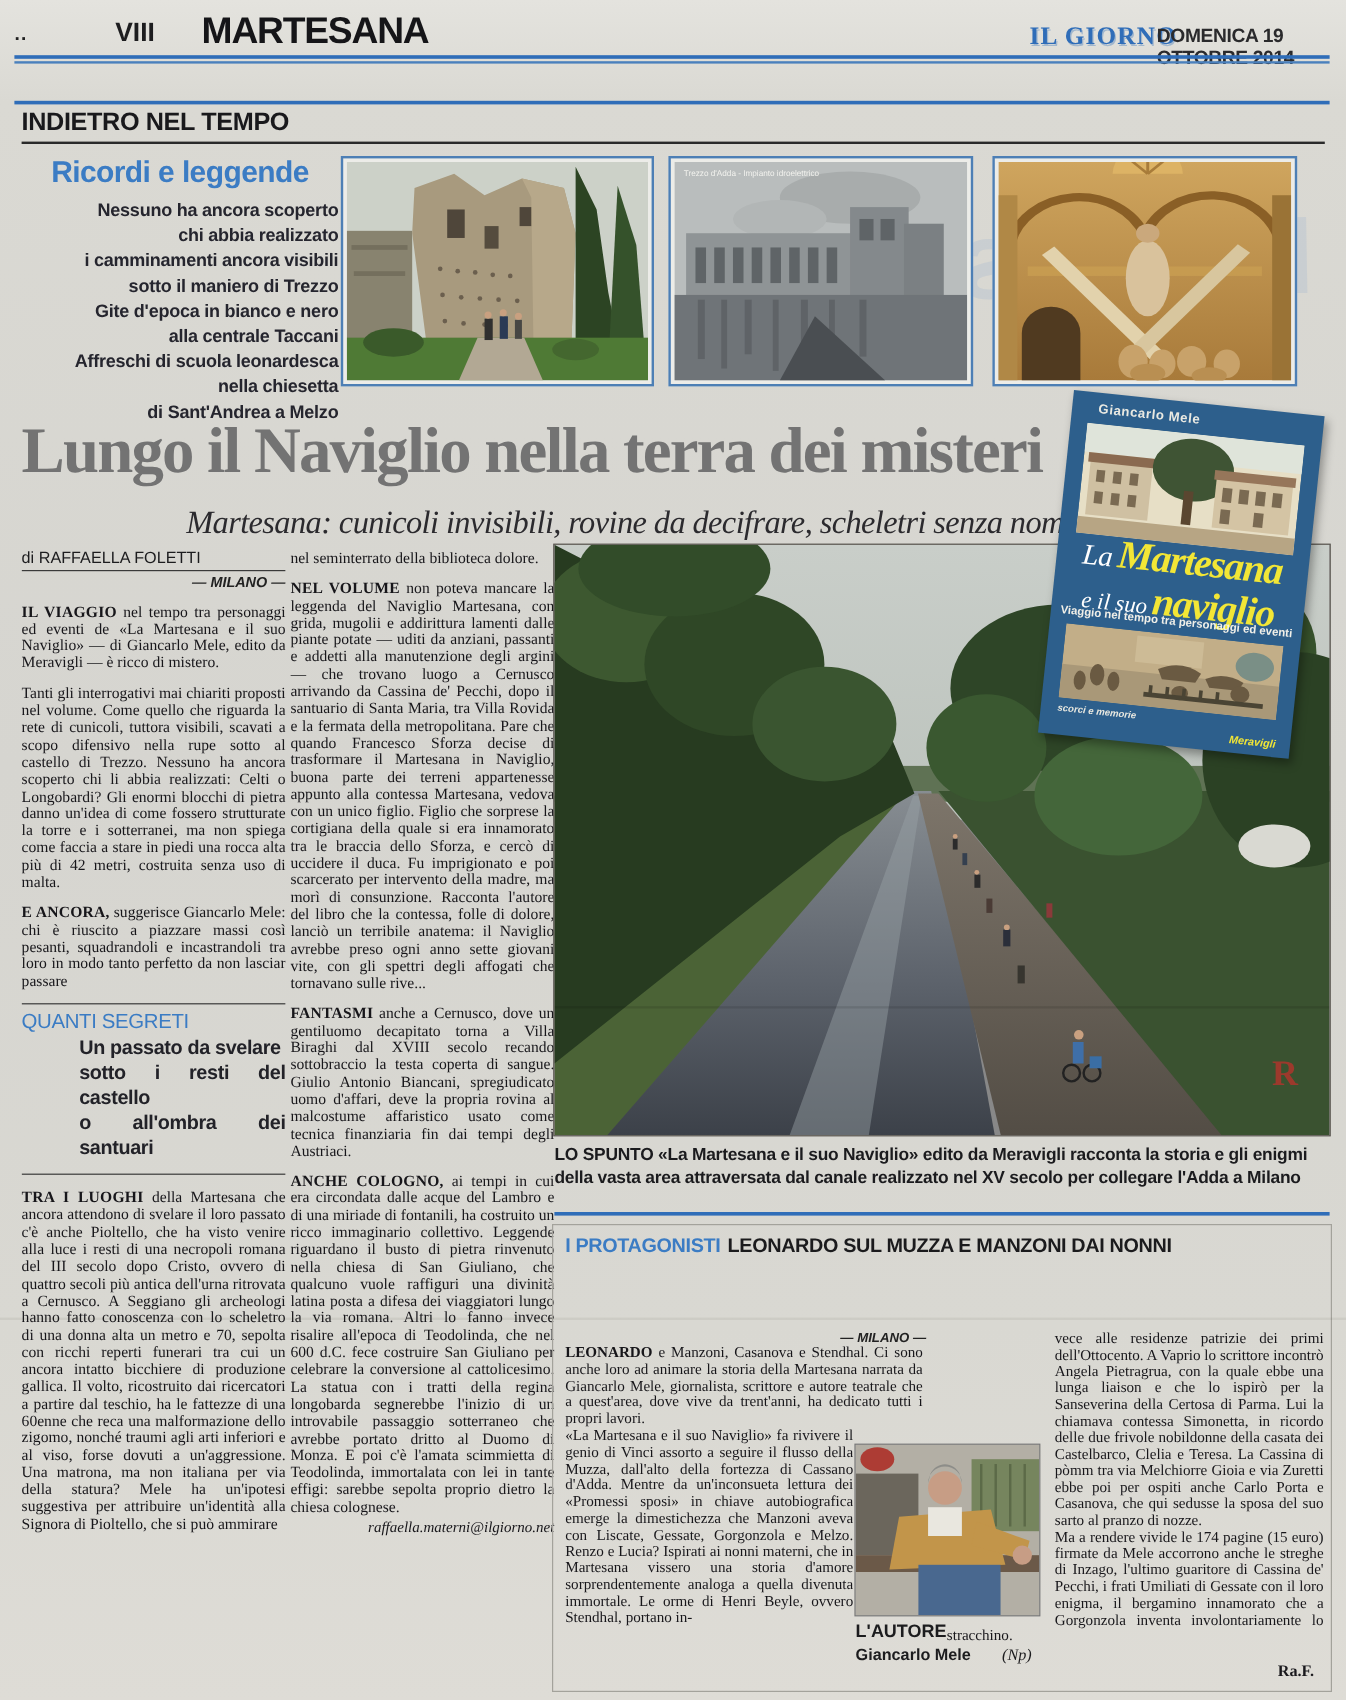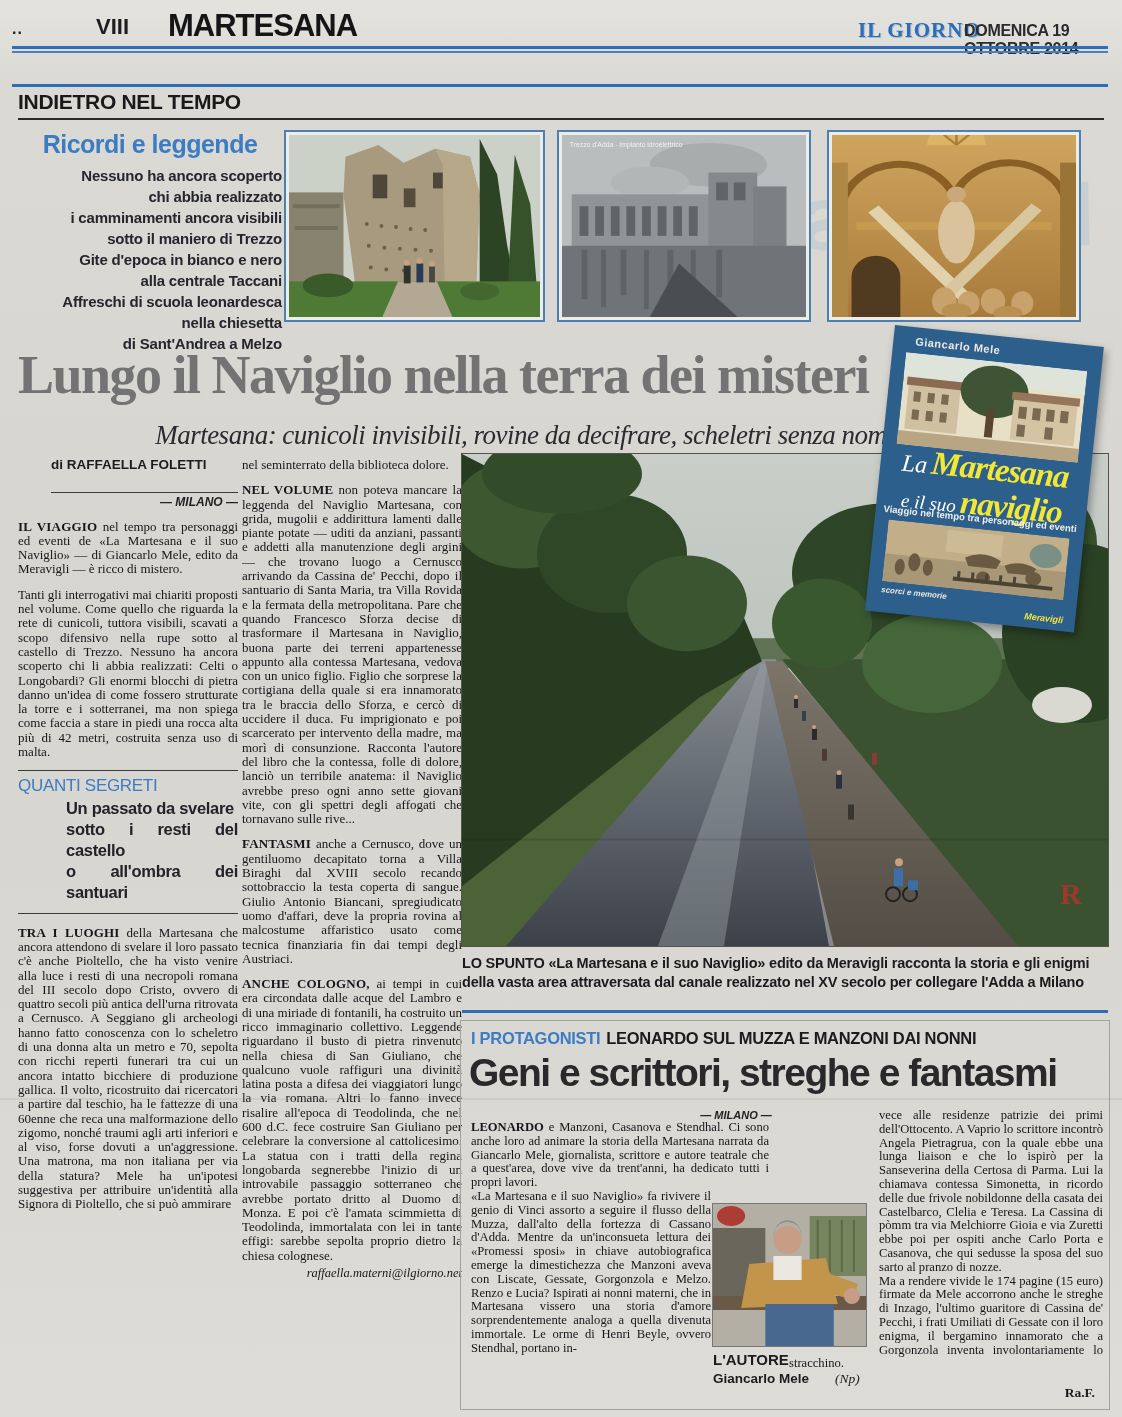--- a/index.html
+++ b/index.html
@@ -26,22 +26,22 @@
   
   .tphoto{border:2px solid #4d7fb5;background:#ecece8;padding:3px;box-sizing:border-box;}
   .tphoto svg{display:block;width:100%;height:100%;}
   
   .headline1{top:344px;left:18px;width:880px;font-size:54px;font-weight:700;letter-spacing:-1.5px;color:#737373;}
   .subhead1{top:420px;left:18px;width:880px;font-size:27px;font-style:italic;color:#2b2a2e;letter-spacing:-.5px;text-align:right;}
   
   .col{width:220px;font-size:13px;line-height:14.3px;text-align:justify;color:#17161a;overflow:hidden;}
   .col p{margin:0 0 11px 0;}
   .col b{letter-spacing:.2px;}
-  .byline{font-family:"Liberation Sans",sans-serif;font-size:13.5px;font-weight:700;color:#1c1c1e;
-          border-bottom:1.5px solid #3a3a3a;padding-bottom:20px;margin-left:33px;}
+  .byline{font-family:"Liberation Sans",sans-serif;font-size:13.5px;font-weight:400;color:#1c1c1e;
+          border-bottom:1.5px solid #3a3a3a;padding-bottom:3px;}
   .dateline{font-family:"Liberation Sans",sans-serif;font-size:12px;font-weight:700;font-style:italic;
             text-align:right;margin:2px 0 10px 0;color:#222;}
   .qbox{border-top:1.5px solid #3a3a3a;border-bottom:1.5px solid #3a3a3a;padding:8px 0 10px 0;margin:2px 0 12px 0;}
   .qbox-kicker{font-family:"Liberation Sans",sans-serif;font-size:17px;font-weight:400;color:#3b7cc4;letter-spacing:-.3px;margin-bottom:4px;}
   .qbox-title{font-family:"Liberation Sans",sans-serif;font-size:16.5px;font-weight:800;line-height:21px;
               color:#222228;white-space:pre-line;letter-spacing:-.3px;margin-left:48px;}
   .email{font-size:12.5px;font-style:italic;text-align:right;margin-top:2px;}
   
   .bigphoto{top:454px;left:462px;width:646px;height:492px;background:#888;outline:1px solid #55524c;}
   .bigphoto svg{display:block;width:100%;height:100%;}
@@ -240,20 +240,21 @@
 </div>
 
 <div class="abs headline1">Lungo il Naviglio nella terra dei misteri</div>
 <div class="abs subhead1">Martesana: cunicoli invisibili, rovine da decifrare, scheletri senza nome</div>
 
 <div class="abs col" style="top:458px;left:18px;height:952px;">
   <div class="byline">di RAFFAELLA FOLETTI</div>
   <div class="dateline">— MILANO —</div>
   <p><b>IL VIAGGIO</b> <span>nel tempo tra personaggi ed eventi de «La Martesana e il suo Naviglio» — di Giancarlo Mele, edito da Meravigli — è ricco di mistero.</span></p>
   <p><span>Tanti gli interrogativi mai chiariti proposti nel volume. Come quello che riguarda la rete di cunicoli, tuttora visibili, scavati a scopo difensivo nella rupe sotto al castello di Trezzo. Nessuno ha ancora scoperto chi li abbia realizzati: Celti o Longobardi? Gli enormi blocchi di pietra danno un'idea di come fossero strutturate la torre e i sotterranei, ma non spiega come faccia a stare in piedi una rocca alta più di 42 metri, costruita senza uso di malta.</span></p>
+  <p><b>E ANCORA,</b> <span>suggerisce Giancarlo Mele: chi è riuscito a piazzare massi così pesanti, squadrandoli e incastrandoli tra loro in modo tanto perfetto da non lasciar passare</span></p>
   <div class="qbox">
     <div class="qbox-kicker">QUANTI SEGRETI</div>
     <div class="qbox-title">Un passato da svelare
 sotto i resti del castello
 o all'ombra dei santuari</div>
   </div>
   <p><b>TRA I LUOGHI</b> <span>della Martesana che ancora attendono di svelare il loro passato c'è anche Pioltello, che ha visto venire alla luce i resti di una necropoli romana del III secolo dopo Cristo, ovvero di quattro secoli più antica dell'urna ritrovata a Cernusco. A Seggiano gli archeologi hanno fatto conoscenza con lo scheletro di una donna alta un metro e 70, sepolta con ricchi reperti funerari tra cui un ancora intatto bicchiere di produzione gallica. Il volto, ricostruito dai ricercatori a partire dal teschio, ha le fattezze di una 60enne che reca una malformazione dello zigomo, nonché traumi agli arti inferiori e al viso, forse dovuti a un'aggressione. Una matrona, ma non italiana per via della statura? Mele ha un'ipotesi suggestiva per attribuire un'identità alla Signora di Pioltello, che si può ammirare</span></p>
 </div>
 
 <div class="abs col" style="top:458px;left:242px;height:952px;">
@@ -391,21 +392,20 @@
 <div class="abs caption1">
   <span>LO SPUNTO</span>
   <span>«La Martesana e il suo Naviglio» edito da Meravigli racconta la storia e gli enigmi della vasta area attraversata dal canale realizzato nel XV secolo per collegare l'Adda a Milano</span>
 </div>
 <div class="abs rule-blue" style="top:1010px;left:462px;width:646px;height:2.5px;"></div>
 
 <div class="abs a2box">
   <div class="a2-kicker">
     <span class="blue">I PROTAGONISTI</span><span>LEONARDO SUL MUZZA E MANZONI DAI NONNI</span>
   </div>
-  <div class="a2-head">Geni e scrittori, streghe e fantasmi</div>
   <div class="a2-dateline">— MILANO —</div>
 
   <div class="a2-left a2-text">
     <p style="margin:0;"><b>LEONARDO</b> <span>e Manzoni, Casanova e Stendhal. Ci sono anche loro ad animare la storia della Martesana narrata da Giancarlo Mele, giornalista, scrittore e autore teatrale che a quest'area, dove vive da trent'anni, ha dedicato tutti i propri lavori.</span></p>
     <div class="narrow">
         <p style="margin:0;"><span>«La Martesana e il suo Naviglio» fa rivivere il genio di Vinci assorto a seguire il flusso della Muzza, dall'alto della fortezza di Cassano d'Adda. Mentre da un'inconsueta lettura dei «Promessi sposi» in chiave autobiografica emerge la dimestichezza che Manzoni aveva con Liscate, Gessate, Gorgonzola e Melzo. Renzo e Lucia? Ispirati ai nonni materni, che in Martesana vissero una storia d'amore sorprendentemente analoga a quella divenuta immortale. Le orme di Henri Beyle, ovvero Stendhal, portano in-</span></p>
       </div>
   </div>
 
   <div class="a2-photo">

